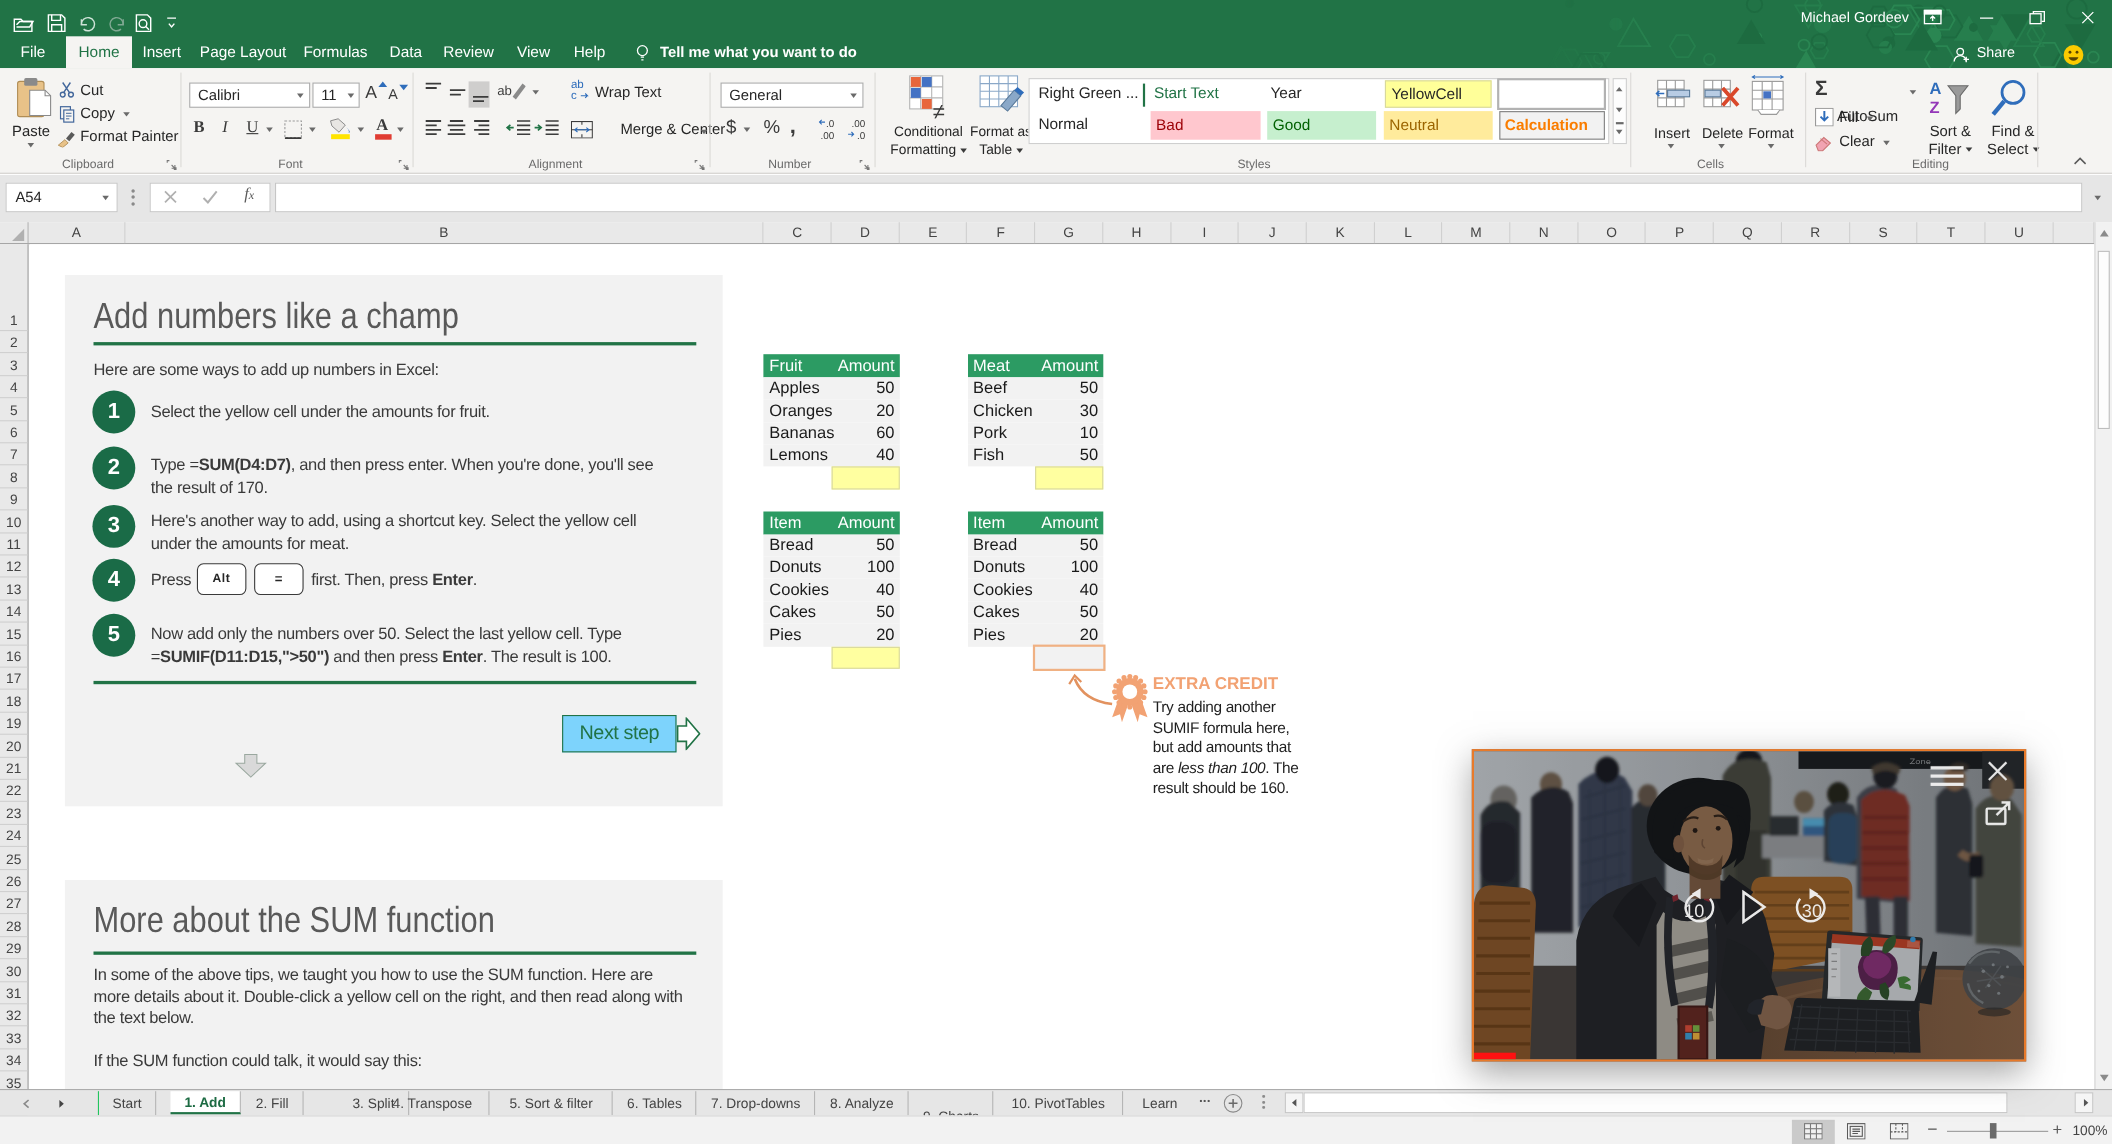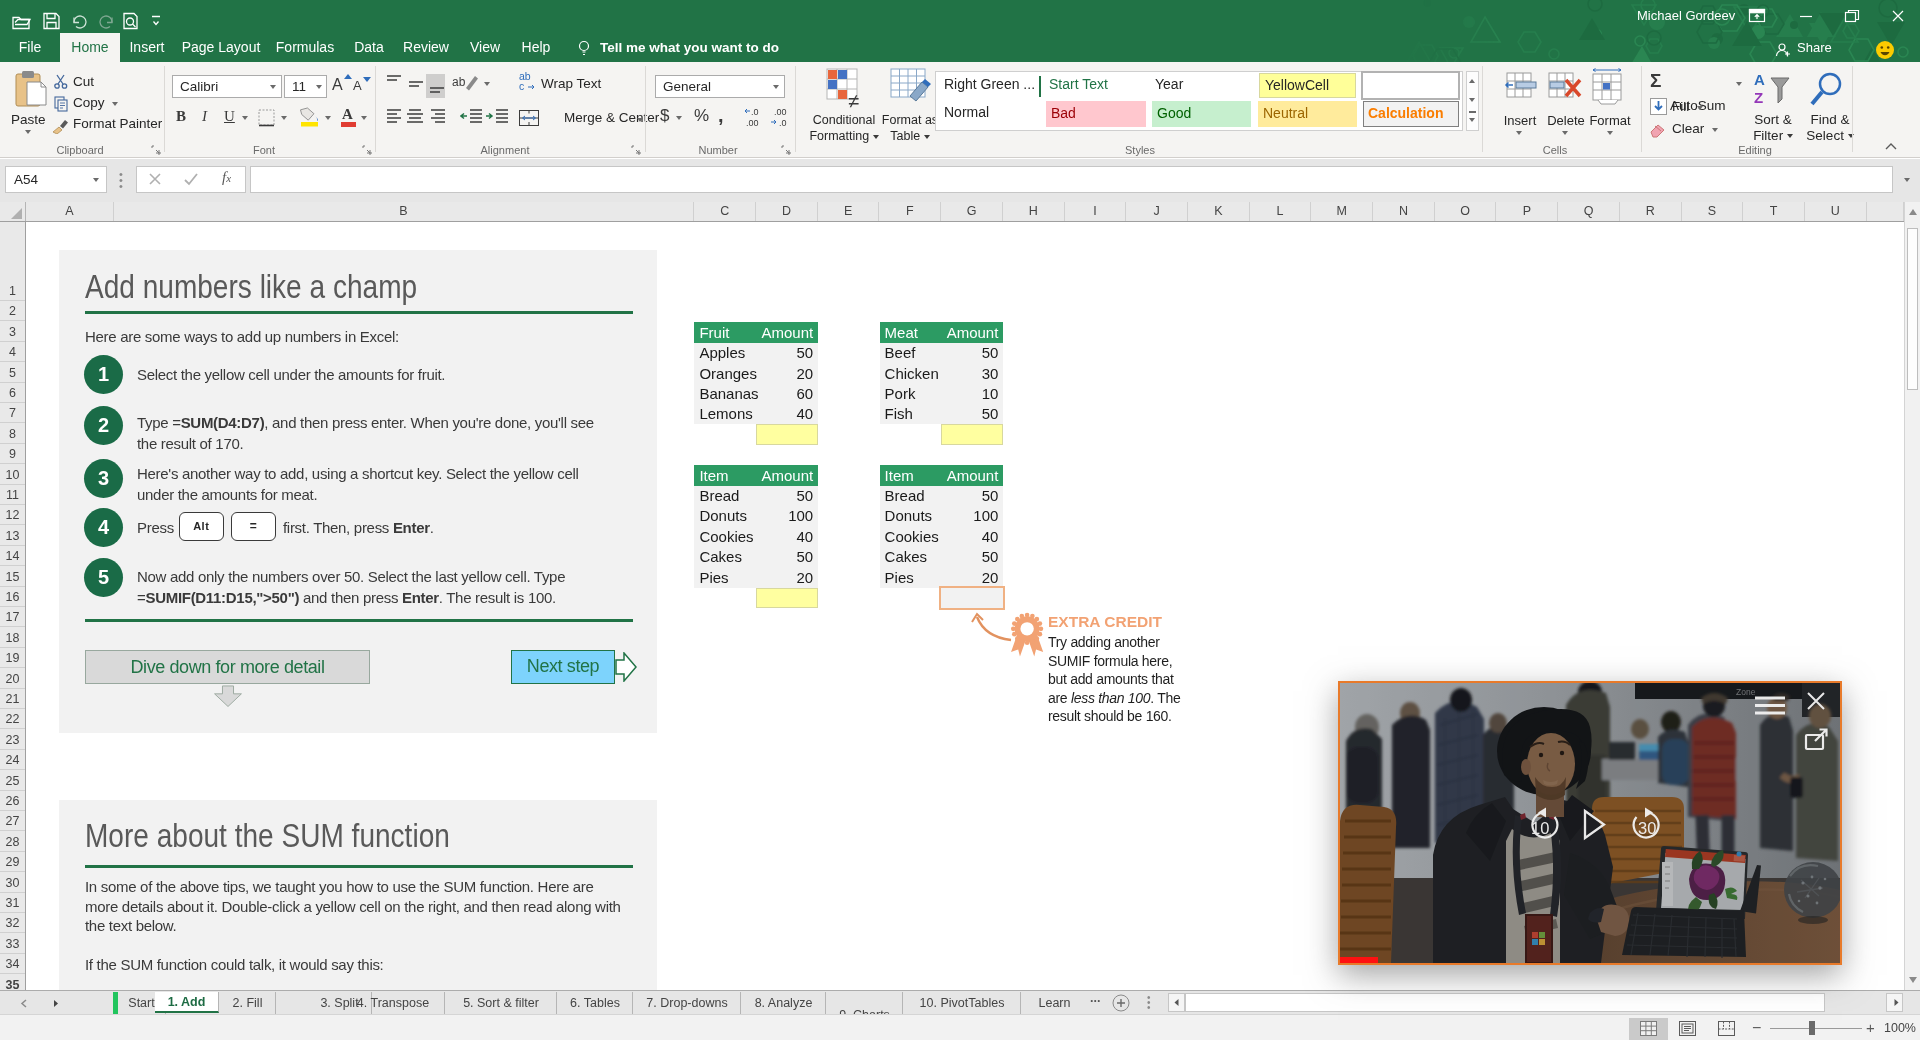--- a/index.html
+++ b/index.html
@@ -492,21 +492,21 @@
 <div class="rh" style="top:549.2px;height:19.4px;padding-bottom:2px;">25</div>
 <div class="rh" style="top:569.6px;height:19.4px;padding-bottom:2px;">26</div>
 <div class="rh" style="top:590.0px;height:19.4px;padding-bottom:2px;">27</div>
 <div class="rh" style="top:610.4px;height:19.4px;padding-bottom:2px;">28</div>
 <div class="rh" style="top:630.8px;height:19.4px;padding-bottom:2px;">29</div>
 <div class="rh" style="top:651.2px;height:19.4px;padding-bottom:2px;">30</div>
 <div class="rh" style="top:671.6px;height:19.4px;padding-bottom:2px;">31</div>
 <div class="rh" style="top:692.0px;height:19.4px;padding-bottom:2px;">32</div>
 <div class="rh" style="top:712.4px;height:19.4px;padding-bottom:2px;">33</div>
 <div class="rh" style="top:732.8px;height:19.4px;padding-bottom:2px;">34</div>
-<div class="rh" style="top:753.2px;height:19.4px;padding-bottom:2px;font-weight:bold;">35</div>
+<div class="rh" style="top:753.2px;height:19.4px;padding-bottom:2px;">35</div>
 <div class="rh" style="top:773.6px;height:19.4px;padding-bottom:2px;">36</div>
 <div class="rh" style="top:794.0px;height:19.4px;padding-bottom:2px;">37</div>
 <div class="rh" style="top:814.4px;height:19.4px;padding-bottom:2px;">38</div>
 </div>
 <div id="sheet">
 <div class="panel" style="top:28px;height:483px;"></div>
 <div class="panel" style="top:578px;height:212px;"></div>
 <div class="h1" id="title1" style="left:58px;top:46px;">Add numbers like a champ</div>
 <div class="grule" style="left:58px;top:89px;width:548px;"></div>
 <div class="body15" style="left:58px;top:104px;">Here are some ways to add up numbers in Excel:</div>
@@ -517,21 +517,20 @@
 <div class="stepc" style="left:57px;top:335.9px;">5</div>
 <div class="body15" style="left:110px;top:141.5px;">Select the yellow cell under the amounts for fruit.</div>
 <div class="body15" style="left:110px;top:190px;width:480px;">Type =<b>SUM(D4:D7)</b>, and then press enter. When you're done, you'll see the result of 170.</div>
 <div class="body15" style="left:110px;top:241px;width:480px;">Here's another way to add, using a shortcut key. Select the yellow cell under the amounts for meat.</div>
 <div class="body15" style="left:110px;top:294.5px;">Press</div>
 <div class="abs" style="left:152px;top:290px;width:44.5px;height:29px;background:#fff;border:1.5px solid #3a3a3a;border-radius:6px;font-size:11px;font-weight:bold;color:#262626;text-align:center;line-height:27px;letter-spacing:0.5px;">Alt</div>
 <div class="abs" style="left:204px;top:290px;width:44.5px;height:29px;background:#fff;border:1.5px solid #3a3a3a;border-radius:6px;font-size:12px;font-weight:bold;color:#262626;text-align:center;line-height:26px;">=</div>
 <div class="body15" style="left:256px;top:294.5px;">first. Then, press <b>Enter</b>.</div>
 <div class="body15" style="left:110px;top:343.5px;width:480px;">Now add only the numbers over 50. Select the last yellow cell. Type =<b>SUMIF(D11:D15,"&gt;50")</b> and then press <b>Enter</b>. The result is 100.</div>
 <div class="grule" style="left:58px;top:397px;width:548px;"></div>
-<div class="abs" style="left:58px;top:428px;width:285px;height:34px;background:#d9d9d9;border:1px solid #98a89e;font-size:18px;color:#217346;text-align:center;line-height:32px;letter-spacing:-0.4px;">Dive down for more detail</div>
 <svg class="abs" style="left:186px;top:462px" width="30" height="26" viewBox="0 0 38 28">
         <path d="M12 0 v10 H2 l17 16 17 -16 H26 V0 z" fill="#d9d9d9" stroke="#9aa89f" stroke-width="1.2"></path>
       </svg>
 <div class="abs" style="left:484px;top:428px;width:104px;height:34px;background:#7dd3fc;border:1.5px solid #217346;font-size:18px;color:#217346;text-align:center;line-height:31px;letter-spacing:-0.4px;">Next step</div>
 <svg class="abs" style="left:588px;top:430px" width="22" height="30" viewBox="0 0 22 30">
         <path d="M1 8 h8 V1 l12 14 -12 14 v-7 H1 z" fill="#fff" stroke="#217346" stroke-width="1.5"></path>
       </svg>
 <div class="h1" id="title2" style="left:58px;top:595px;">More about the SUM function</div>
 <div class="grule" style="left:58px;top:643px;width:548px;"></div>
 <div class="body15" style="left:58px;top:655px;width:620px;line-height:19.7px;">In some of the above tips, we taught you how to use the SUM function. Here are<br>more details about it. Double-click a yellow cell on the right, and then read along with<br>the text below.</div>
@@ -668,21 +667,21 @@
         <path d="M5 7 L9 1 H1 z" fill="#8a8a8a"></path>
       </svg>
 </div>
 <div id="tabsbar">
 <svg class="abs" style="left:20px;top:8px" width="8" height="9" viewBox="0 0 8 9">
         <path d="M6 1 L2 4.5 L6 8" fill="none" stroke="#8a8a8a" stroke-width="1.5"></path>
       </svg>
 <svg class="abs" style="left:52px;top:8px" width="8" height="9" viewBox="0 0 8 9">
         <path d="M2 1 L6 4.5 L2 8 z" fill="#444"></path>
       </svg>
-<div class="stab" style="left:113px;width:53px;border-left:5px solid #22c55e;text-align:center;padding:0;">Start</div>
+<div class="stab" style="left:89px;width:53px;border-left:1px solid #22c55e;text-align:center;padding:0;">Start</div>
 <div class="stab" style="left:155px;width:64px;text-align:center;padding:0;background:#fff;color:#1d6b43;font-weight:bold;border-bottom:2px solid #217346;height:21px;line-height:20px;">1. Add</div>
 <div class="stab" style="left:220px;width:56px;text-align:center;padding:0;">2. Fill</div>
 <div class="stab" style="left:277px;width:64px;text-align:center;padding:0;margin-left:31px;">3. Split</div>
 <div class="stab" style="left:342px;width:103px;text-align:center;padding:0;">4. Transpose</div>
 <div class="stab" style="left:446px;width:111px;text-align:center;padding:0;">5. Sort &amp; filter</div>
 <div class="stab" style="left:558px;width:75px;text-align:center;padding:0;">6. Tables</div>
 <div class="stab" style="left:634px;width:107px;text-align:center;padding:0;">7. Drop-downs</div>
 <div class="stab" style="left:742px;width:84px;text-align:center;padding:0;">8. Analyze</div>
 <div class="stab" style="left:827px;width:76px;text-align:center;padding:12px;">9. Charts</div>
 <div class="stab" style="left:904px;width:117px;text-align:center;padding:0;">10. PivotTables</div>

